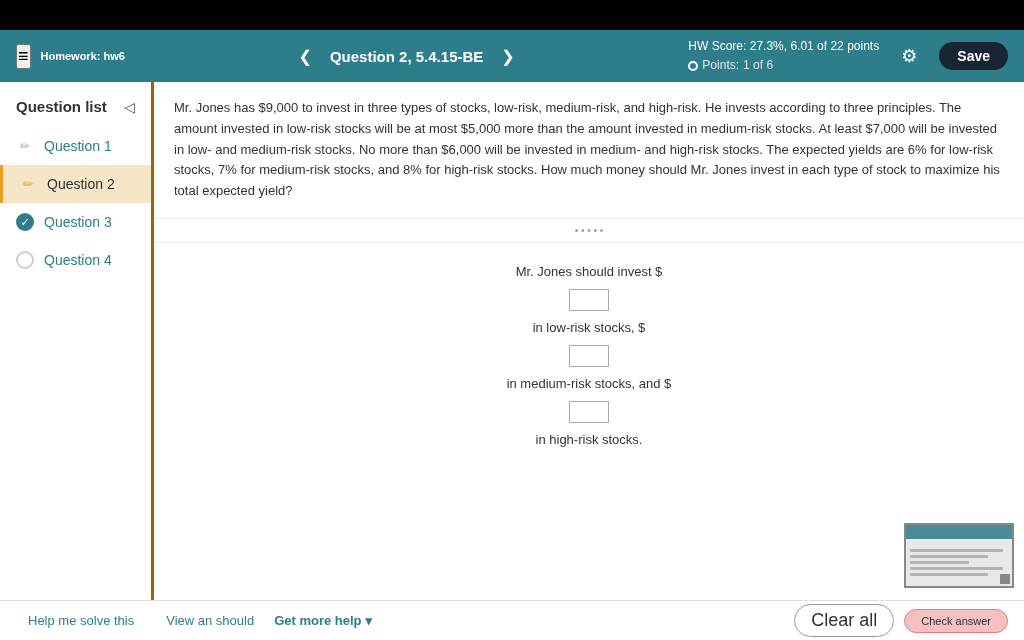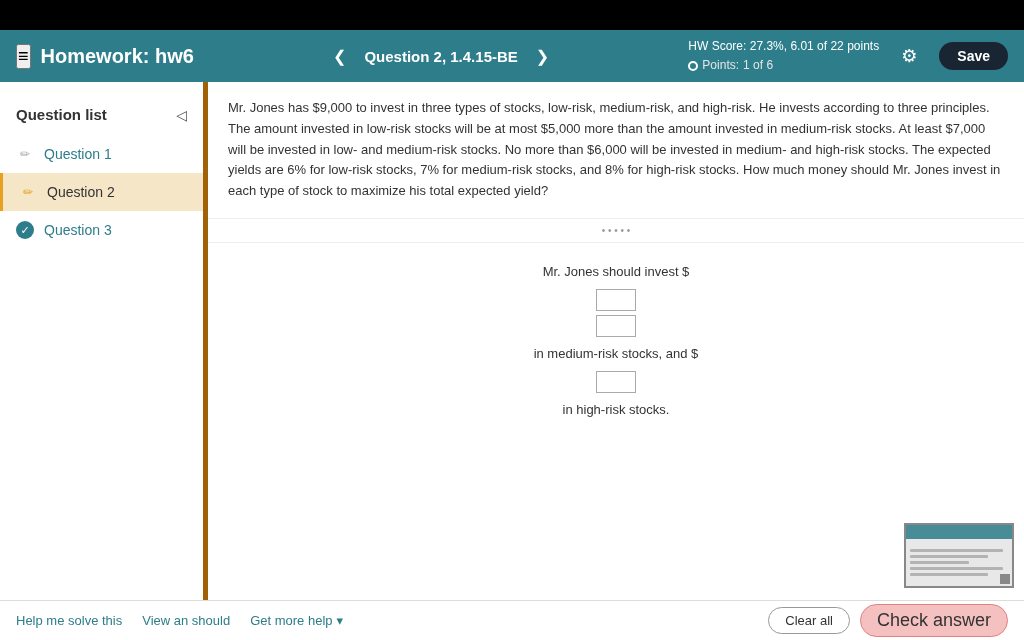--- a/index.html
+++ b/index.html
@@ -26,21 +26,21 @@
       display: flex;
       align-items: center;
       gap: 10px;
       flex: 0 0 auto;
     }
     .hamburger-icon {
       font-size: 18px;
       cursor: pointer;
     }
     .header-title {
-      font-size: 20px;
+      font-size: 11px;
       color: white;
       text-align: center;
     }
     .header-title span {
       font-weight: bold;
     }
     .header-center {
       flex: 1;
       display: flex;
       align-items: center;
@@ -106,24 +106,24 @@
     }
 
     
     .main-layout {
       display: flex;
       height: calc(640px - 30px - 52px - 40px);
     }
 
     
     .sidebar {
-      width: 208px;
+      width: 154px;
       background: white;
-      border-right: 5px solid #a16207;
-      padding: 24px 0;
+      border-right: 3px solid #a16207;
+      padding: 16px 0;
       flex-shrink: 0;
     }
     .sidebar-header {
       display: flex;
       align-items: center;
       justify-content: space-between;
       padding: 0 16px 12px 16px;
       font-size: 15px;
       font-weight: bold;
       color: #333;
@@ -278,71 +278,73 @@
       flex: 1;
     }
     .footer-link {
       color: #2d7d8a;
       font-size: 13px;
       cursor: pointer;
       background: none;
       border: none;
       padding: 0;
       text-decoration: none;
+      margin-left: 12px;
     }
     .more-help-btn {
       display: flex;
       align-items: center;
       gap: 4px;
       color: #2d7d8a;
       font-size: 13px;
       cursor: pointer;
       background: none;
       border: none;
+      font-weight: bold;
     }
     .footer-right {
       display: flex;
       align-items: center;
       gap: 10px;
     }
     .clear-all-btn {
       background: white;
       border: 1px solid #999;
       border-radius: 20px;
       padding: 5px 16px;
-      font-size: 13px;
+      font-size: 18px;
       cursor: pointer;
       color: #333;
     }
     .check-answer-btn {
       background: #f5c0c0;
       border: 1px solid #e08080;
       border-radius: 20px;
       padding: 5px 16px;
-      font-size: 18px;
+      font-size: 11px;
       cursor: pointer;
       color: #333;
     }
   </style>
 </head>
 <body>
 
 <div class="top-bar"></div>
 
 <div class="header">
   <div class="header-left">
     <button class="hamburger-icon">≡</button>
     <span class="header-title">
       <span>Homework:</span>
       <span>hw6</span>
     </span>
   </div>
   <div class="header-center">
     <button class="nav-arrow">❮</button>
-    <span class="question-label">Question 2, 1.4.15-BE</span>
+    <span class="question-label">Question 2, 5.4.15-BE</span>
     <button class="nav-arrow">❯</button>
   </div>
   <div class="header-right">
     <div class="score-section">
       <div class="hw-score">
         <span>HW Score:</span>
         <span>27.3%, 6.01 of 22 points</span>
       </div>
       <div class="points">
         <span class="points-circle"></span>
@@ -367,28 +369,33 @@
       <span>Question 1</span>
     </div>
     <div class="question-item active">
       <div class="icon-pencil" style="color:#e8a020;">✏</div>
       <span>Question 2</span>
     </div>
     <div class="question-item">
       <div class="icon-check">✓</div>
       <span>Question 3</span>
     </div>
+    <div class="question-item">
+      <div class="icon-circle"></div>
+      <span>Question 4</span>
+    </div>
   </div>
 
   <div class="content-area">
     <div class="problem-text">Mr. Jones has $9,000 to invest in three types of stocks, low-risk, medium-risk, and high-risk. He invests according to three principles. The amount invested in low-risk stocks will be at most $5,000 more than the amount invested in medium-risk stocks. At least $7,000 will be invested in low- and medium-risk stocks. No more than $6,000 will be invested in medium- and high-risk stocks. The expected yields are 6% for low-risk stocks, 7% for medium-risk stocks, and 8% for high-risk stocks. How much money should Mr. Jones invest in each type of stock to maximize his total expected yield?</div>
     <div class="divider-dots">• • • • •</div>
     <div class="answer-section">
       <span>Mr. Jones should invest $</span>
       <input class="answer-input" type="text" style="">
+      <span> in low-risk stocks, $</span>
       <input class="answer-input" type="text" style="">
       <span> in medium-risk stocks, and $</span>
       <input class="answer-input" type="text" style="">
       <span> in high-risk stocks.</span>
     </div>
   </div>
 </div>
 
 <div class="thumbnail-overlay" style="position:fixed; bottom:52px; right:10px;">
   <div class="thumbnail-inner">

